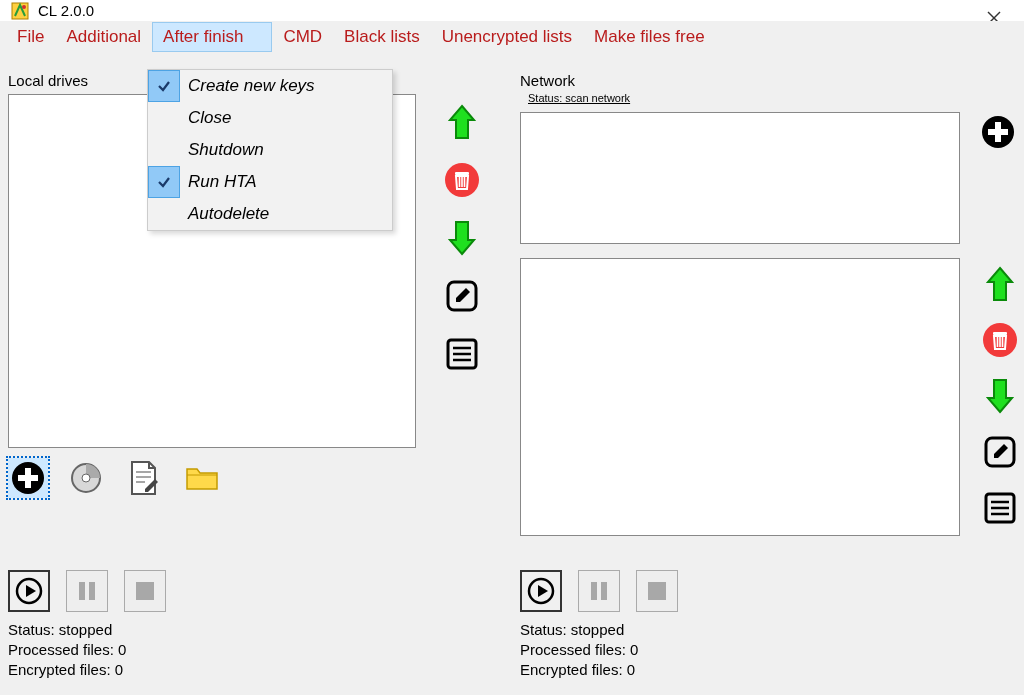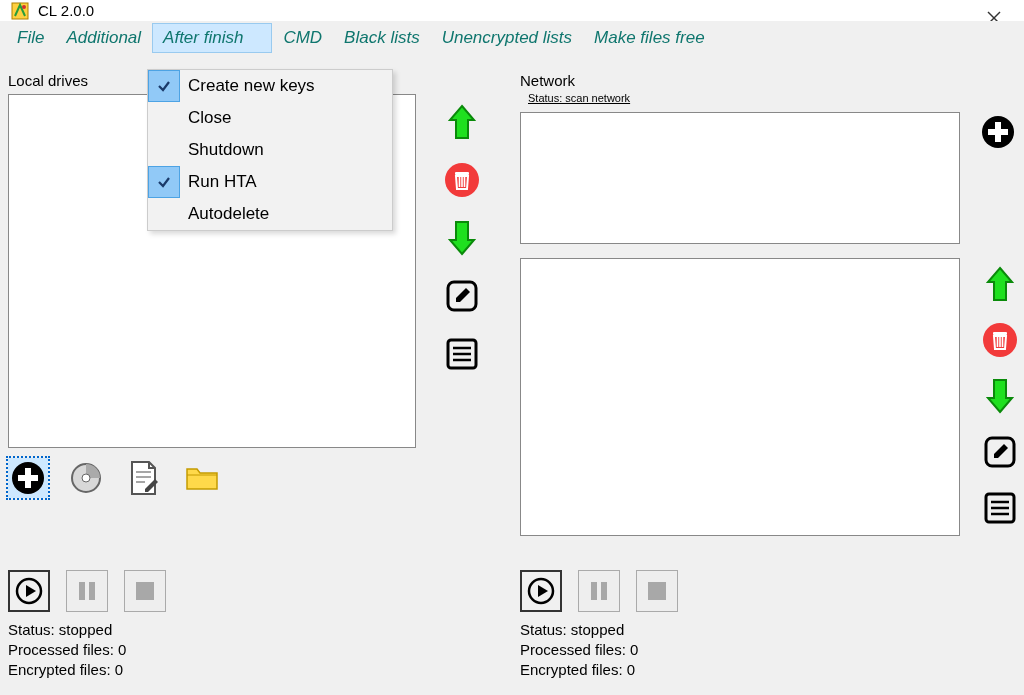--- a/index.html
+++ b/index.html
@@ -29,26 +29,25 @@
   .titlebar .close {
     position: absolute; right: 10px; top: 0;
     width: 40px; height: 36px;
     display: flex; align-items: center; justify-content: center;
     font-size: 18px; color: #333;
   }
   .menubar {
     height: 32px;
     background: #f0f0f0;
     display: flex;
-    align-items: flex-end;
+    align-items: center;
     padding-left: 6px;
     font-size: 17px;
-    color: #0f766e;
+    color: #b91c1c;
     position: relative;
-    font-style: italic;
   }
   .menubar .menu-item {
     padding: 5px 11px 5px 11px;
     display: flex; align-items: center;
   }
   .menubar .menu-item.open {
     background: #cde8ff;
     border: 1px solid #99caef;
     padding: 4px 28px 4px 10px;
   }
@@ -70,21 +69,21 @@
   }
   .dropdown .check-col {
     width: 32px; height: 32px;
     display: flex; align-items: center; justify-content: center;
     margin-right: 8px;
   }
   .dropdown .drop-item.checked .check-col {
     background: #91c9f7;
     border: 1px solid #4da3e4;
   }
-  .dropdown .drop-label { flex: 1; }
+  .dropdown .drop-label { flex: 1; font-style: italic; }
   .content {
     position: absolute;
     top: 68px; left: 0; right: 0; bottom: 0;
   }
   .col-left {
     position: absolute;
     left: 8px; top: 4px; width: 500px; bottom: 6px;
   }
   .col-right {
     position: absolute;

